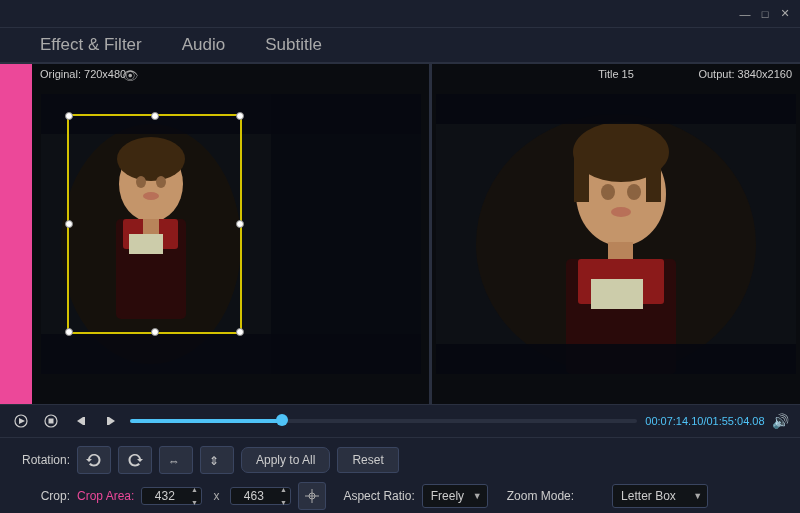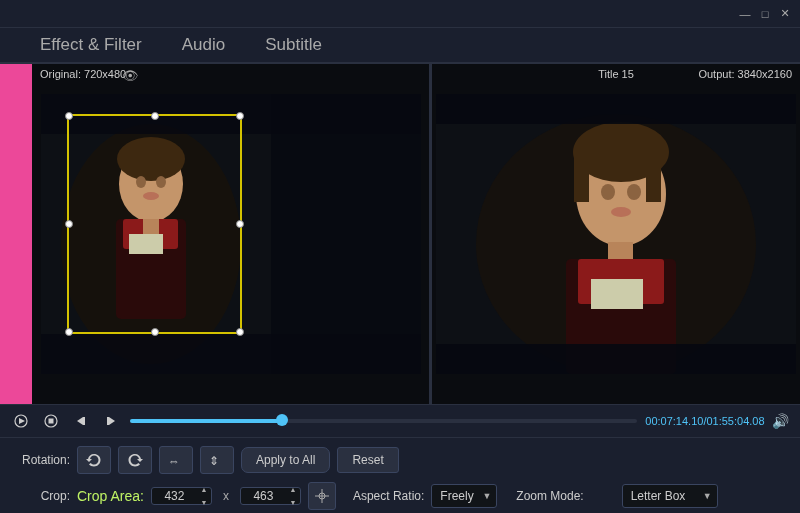--- a/index.html
+++ b/index.html
@@ -263,22 +263,22 @@
     .reset-btn {
       padding: 5px 14px;
       background: #2a3040;
       border: 1px solid #3a4560;
       border-radius: 3px;
       color: #ccc;
       cursor: pointer;
       font-size: 12px;
     }
     .crop-area-label {
-      color: #bef264;
-      font-size: 14px;
+      color: #ec4899;
+      font-size: 12px;
     }
     .number-input-wrap {
       display: flex;
       align-items: center;
       background: #111418;
       border: 1px solid #3a4560;
       border-radius: 3px;
       height: 18px;
     }
     .number-input {

